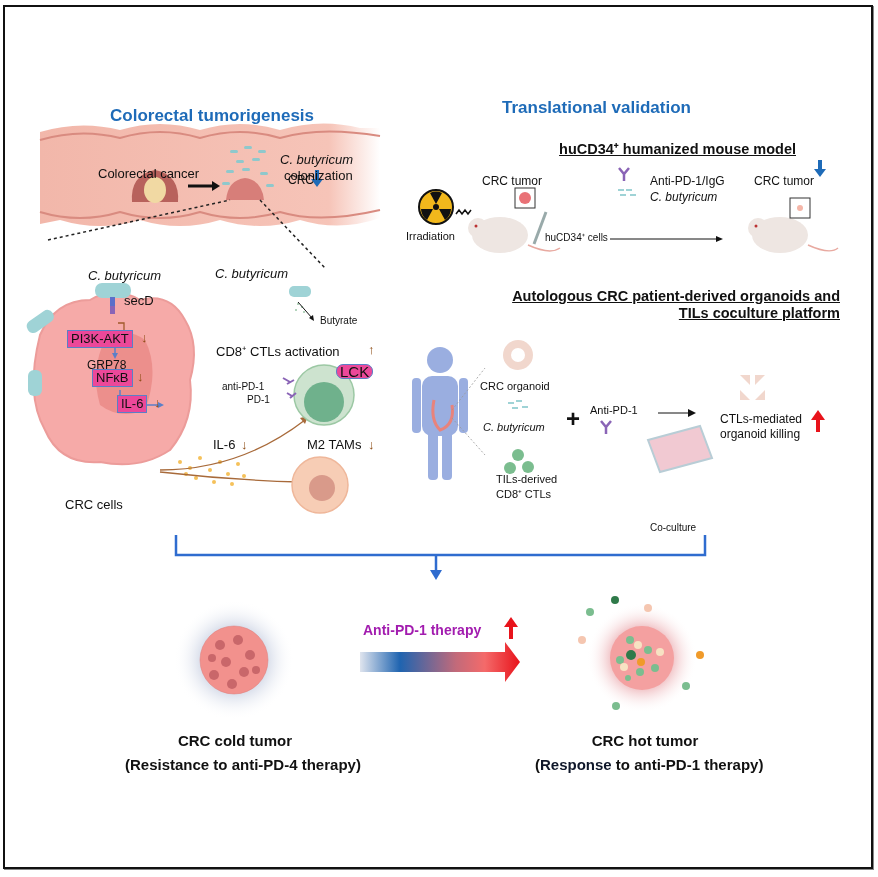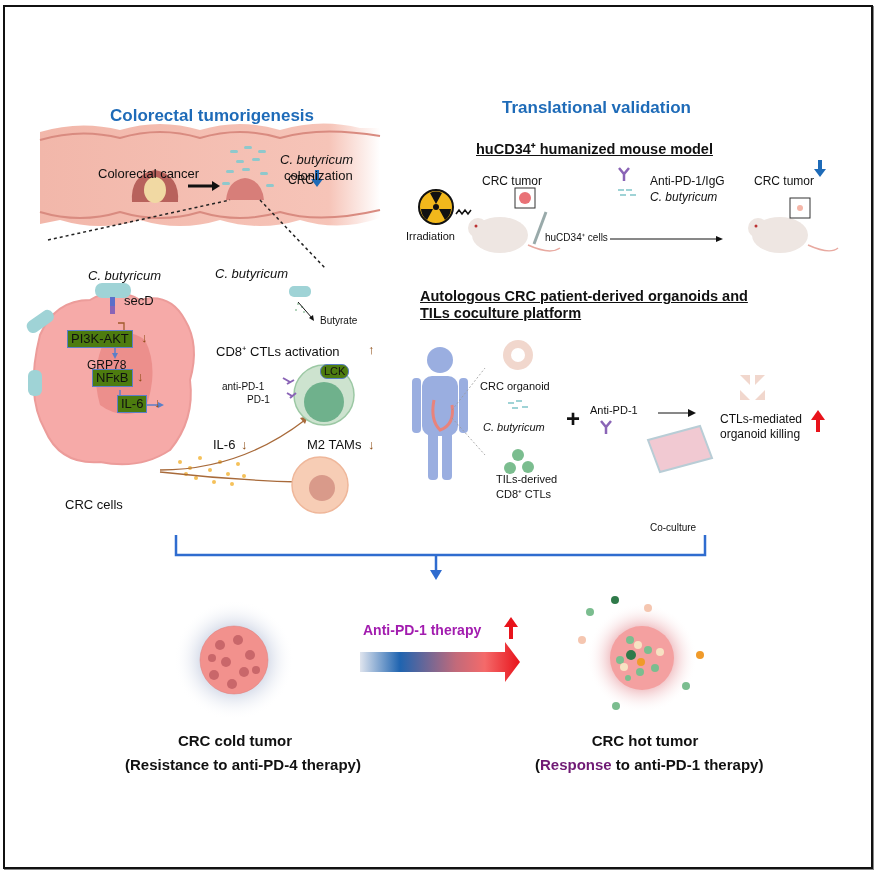--- a/index.html
+++ b/index.html
@@ -1,28 +1,28 @@
 <!DOCTYPE html>
 <html><head>
 <meta charset="utf-8">
 <style>
   html,body{margin:0;padding:0;background:#fff;}
   body{width:878px;height:877px;position:relative;overflow:hidden;font-family:"Liberation Sans",sans-serif;color:#111;}
   .frame{position:absolute;left:3px;top:5px;width:866px;height:860px;border:2px solid #111;box-shadow:1px 1px 0 #888;}
   .abs{position:absolute;white-space:nowrap;}
   .h-blue{color:#1e6bb8;font-weight:bold;font-size:17px;}
-  .h-sub{font-weight:bold;font-size:14.5px;text-decoration:underline;text-align:left;}
+  .h-sub{font-weight:bold;font-size:14.5px;text-decoration:underline;text-align:right;}
   .t13{font-size:13px;}
   .t12{font-size:12px;}
   .t11{font-size:11px;}
   .t10{font-size:10px;}
   .it{font-style:italic;}
-  .boxlbl{border:1.5px solid #5b7fc7;background:#4d7c0f;padding:0 3px;font-size:13px;line-height:16px;}
+  .boxlbl{border:1.5px solid #5b7fc7;background:#ec4899;padding:0 3px;font-size:13px;line-height:16px;}
   .bold15{font-weight:bold;font-size:15px;text-align:center;}
-  .red{color:#701a75;}
+  .red{color:#0f172a;}
   svg{position:absolute;left:0;top:0;}
 </style>
 </head>
 <body>
 
 <div class="frame"></div>
 
 <svg width="878" height="877">
   <defs>
     <linearGradient id="colonGrad" x1="0" x2="1" y1="0" y2="0">
@@ -288,21 +288,21 @@
 <div class="abs boxlbl" style="left:92px;top:369px;">NFκB</div>
 <div class="abs t13" style="left:137px;top:369px;color:#8b4a12;">↓</div>
 <div class="abs boxlbl" style="left:117px;top:395px;">IL-6</div>
 <div class="abs t13" style="left:154px;top:395px;color:#8b4a12;">↓</div>
 <div class="abs t13" style="left:65px;top:497px;">CRC cells</div>
 
 <div class="abs t13 it" style="left:215px;top:266px;">C. butyricum</div>
 <div class="abs t10" style="left:320px;top:318px;top:315px;left:320px;">Butyrate</div>
 <div class="abs t13" style="left:216px;top:342px;">CD8⁺ CTLs activation</div>
 <div class="abs t13" style="left:368px;top:342px;color:#8b4a12;">↑</div>
-<div class="abs boxlbl" style="left:320px;top:364px;font-size:11px;line-height:13px;border-radius:7px;">LCK</div>
+<div class="abs boxlbl" style="left:336px;top:364px;font-size:15px;line-height:13px;border-radius:7px;">LCK</div>
 <div class="abs t10" style="left:222px;top:381px;">anti-PD-1</div>
 <div class="abs t10" style="left:247px;top:394px;">PD-1</div>
 <div class="abs t13" style="left:213px;top:437px;">IL-6</div>
 <div class="abs t13" style="left:241px;top:437px;color:#8b4a12;">↓</div>
 <div class="abs t13" style="left:298px;top:437px;margin-left:9px;">M2 TAMs</div>
 <div class="abs t13" style="left:368px;top:437px;color:#8b4a12;">↓</div>
 
 <div class="abs h-sub" style="left:476px;top:138px;width:320px;">huCD34⁺ humanized mouse model</div>
 <div class="abs t11" style="left:406px;top:230px;">Irradiation</div>
 <div class="abs t12" style="left:482px;top:174px;">CRC tumor</div>

